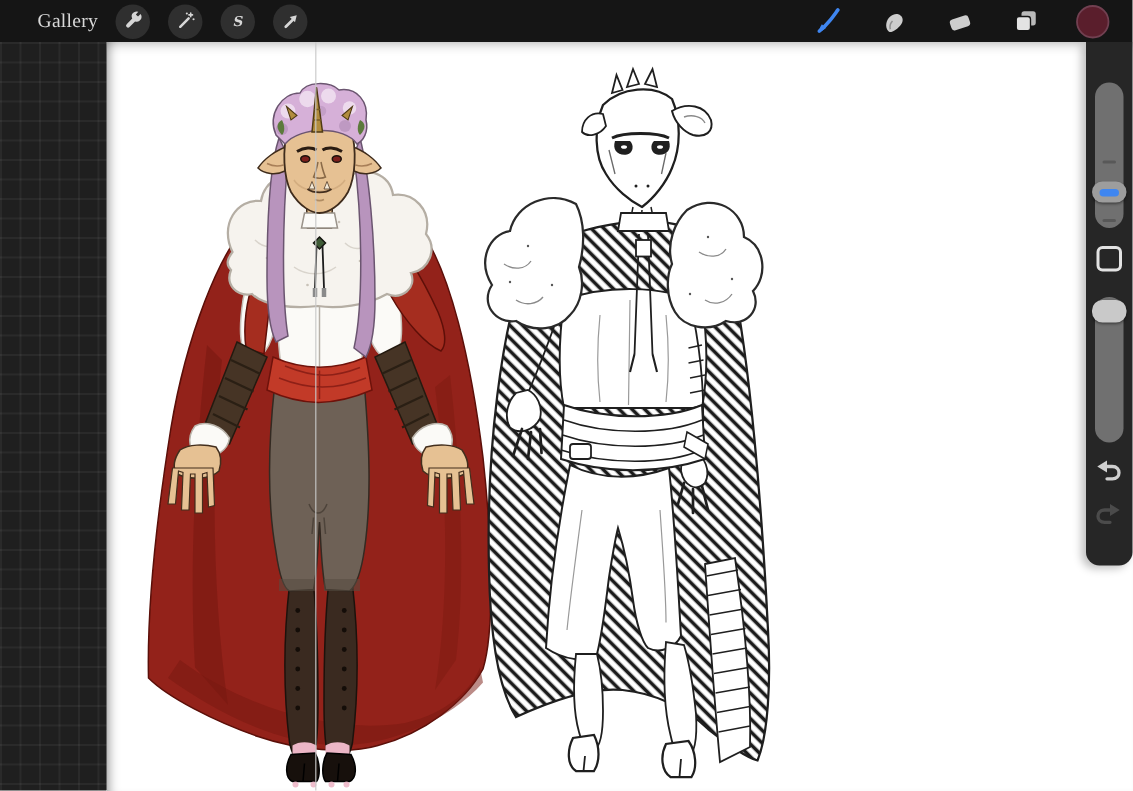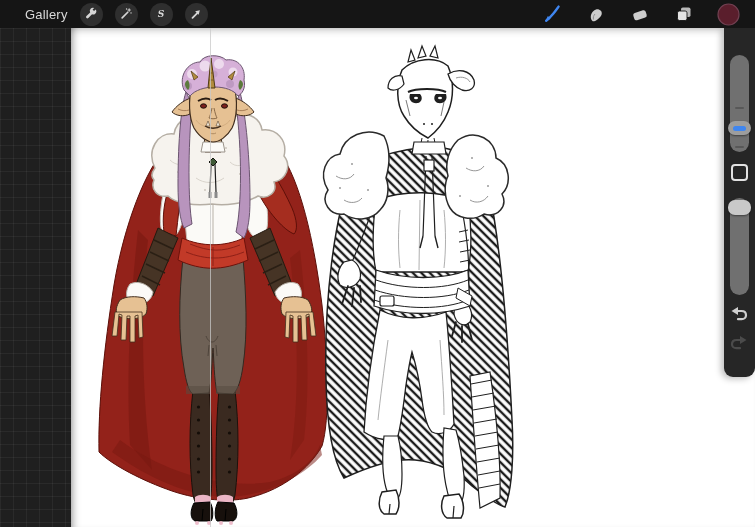--- a/index.html
+++ b/index.html
@@ -13,21 +13,21 @@
     --shirt:#fbfaf7; --shirt_line:#c6c0b8; --wrap:#463425;
     --sash:#c23a28; --sash_dark:#8e2017; --pants:#6e6156; --pants_dark:#574c42;
     --boot:#3a2a20; --hoof:#17100c; --pink:#ecb6c6; --ink:#1f1f1f;
   }
   *{box-sizing:border-box;margin:0;padding:0}
   html,body{width:755px;height:527px;overflow:hidden;background:#fff;
     font-family:"Liberation Sans","DejaVu Sans",sans-serif;}
   
   #toolbar{position:fixed;left:0;top:0;width:755px;height:28px;
     background:var(--toolbar_bg);display:flex;align-items:center;z-index:30;}
-  .gallery-btn{color:#d9d9d9;font-size:13px;margin-left:25px;letter-spacing:.2px;cursor:default;}
+  .gallery-btn{color:#d9d9d9;font-size:13px;margin-left:25px;letter-spacing:.2px;cursor:default;font-family:Liberation Serif, serif;}
   .tool-circle{width:23px;height:23px;border-radius:50%;background:var(--icon_circle);
     display:flex;align-items:center;justify-content:center;margin-left:12px;flex:0 0 auto;}
   .tool-circle:first-of-type{margin-left:14px;}
   .right-group{margin-left:auto;display:flex;align-items:center;gap:22px;margin-right:16px;}
   .flat-tool{width:22px;height:22px;display:flex;align-items:center;justify-content:center;}
   .color-circle-svg{display:block}
   .accent-stroke{stroke:var(--accent)} .accent-fill{fill:var(--accent)}
   
   #outside-left{position:fixed;left:0;top:28px;width:71px;height:499px;
     background-color:var(--outside);

